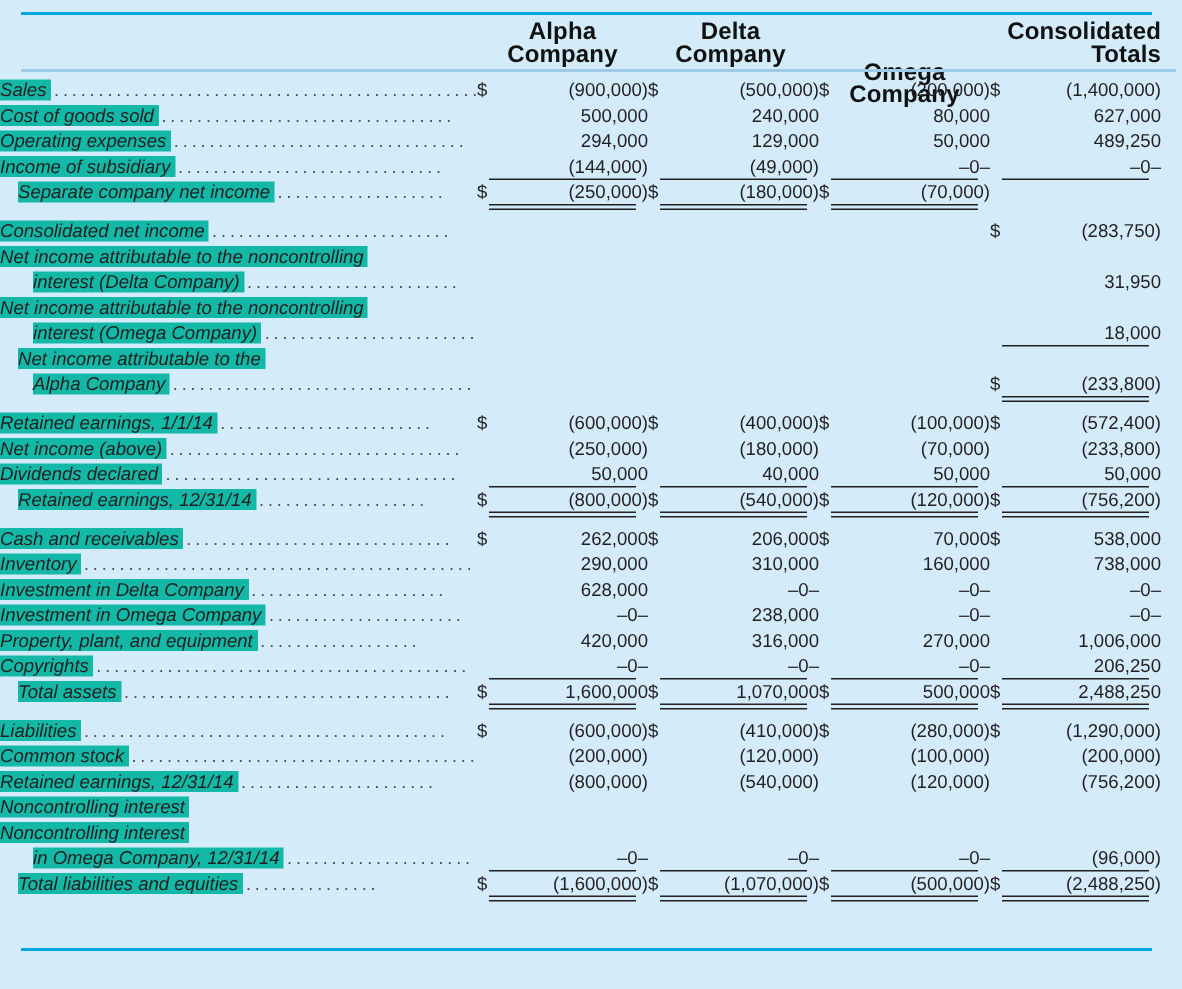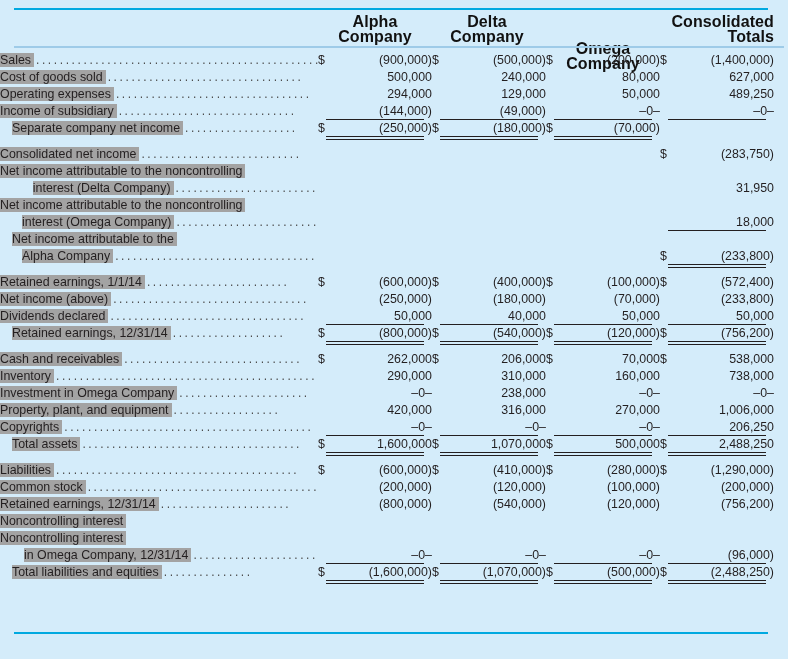--- a/index.html
+++ b/index.html
@@ -81,29 +81,29 @@
   col.c-label { width: 318px; }
   col.c-num   { width: 114px; }
   col.c-pad   { width: 14px; }
 
   
   td.label {
     padding-left: 14px;
     position: relative;
     overflow: hidden;
   }
-  .lbl-txt { position: relative; z-index: 2; background: #a3a3a3; padding-right: 3px; }
+  .lbl-txt { position: relative; z-index: 2; background: #14b8a6; padding-right: 3px; font-style: italic; }
   .dots {
     color: #4a4a4a;
     letter-spacing: 2.6px;
     font-size: 12px;
     padding-left: 2px;
   }
   td.label.ind1 { padding-left: 12px; }
-  td.label.ind2 { padding-left: 22px; text-align: right; }
+  td.label.ind2 { padding-left: 22px; }
 
   
   td.num {
     position: relative;
     padding-right: 8px;
   }
   .money {
     display: block;
     text-align: right;
     position: relative;
@@ -436,20 +436,36 @@
           </td>
           <td class="num">
             <span class="money">160,000</span>
           </td>
           <td class="num">
             <span class="money">738,000</span>
           </td>
           <td></td>
         </tr>
         <tr>
+          <td class="label"><span class="lbl-txt">Investment in Delta Company</span><span class="dots">......................</span></td>
+          <td class="num">
+            <span class="money">628,000</span>
+          </td>
+          <td class="num">
+            <span class="money">–0–</span>
+          </td>
+          <td class="num">
+            <span class="money">–0–</span>
+          </td>
+          <td class="num">
+            <span class="money">–0–</span>
+          </td>
+          <td></td>
+        </tr>
+        <tr>
           <td class="label"><span class="lbl-txt">Investment in Omega Company</span><span class="dots">......................</span></td>
           <td class="num">
             <span class="money">–0–</span>
           </td>
           <td class="num">
             <span class="money">238,000</span>
           </td>
           <td class="num">
             <span class="money">–0–</span>
           </td>

